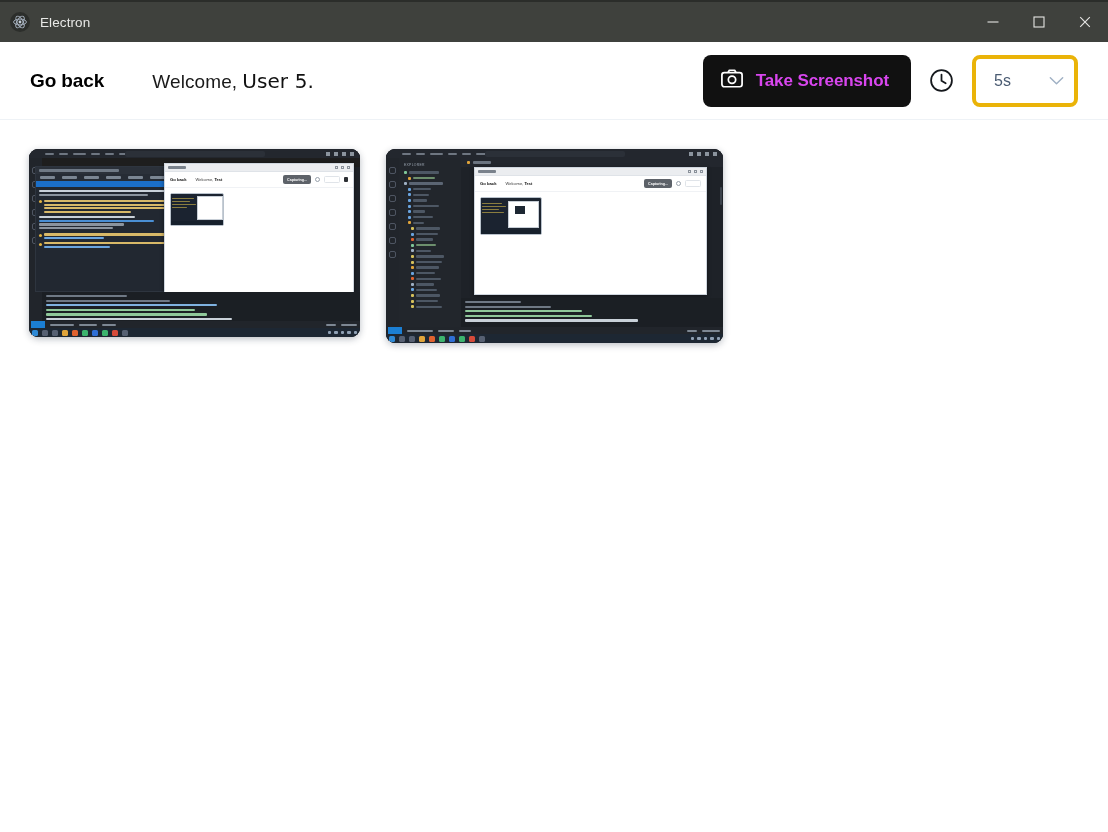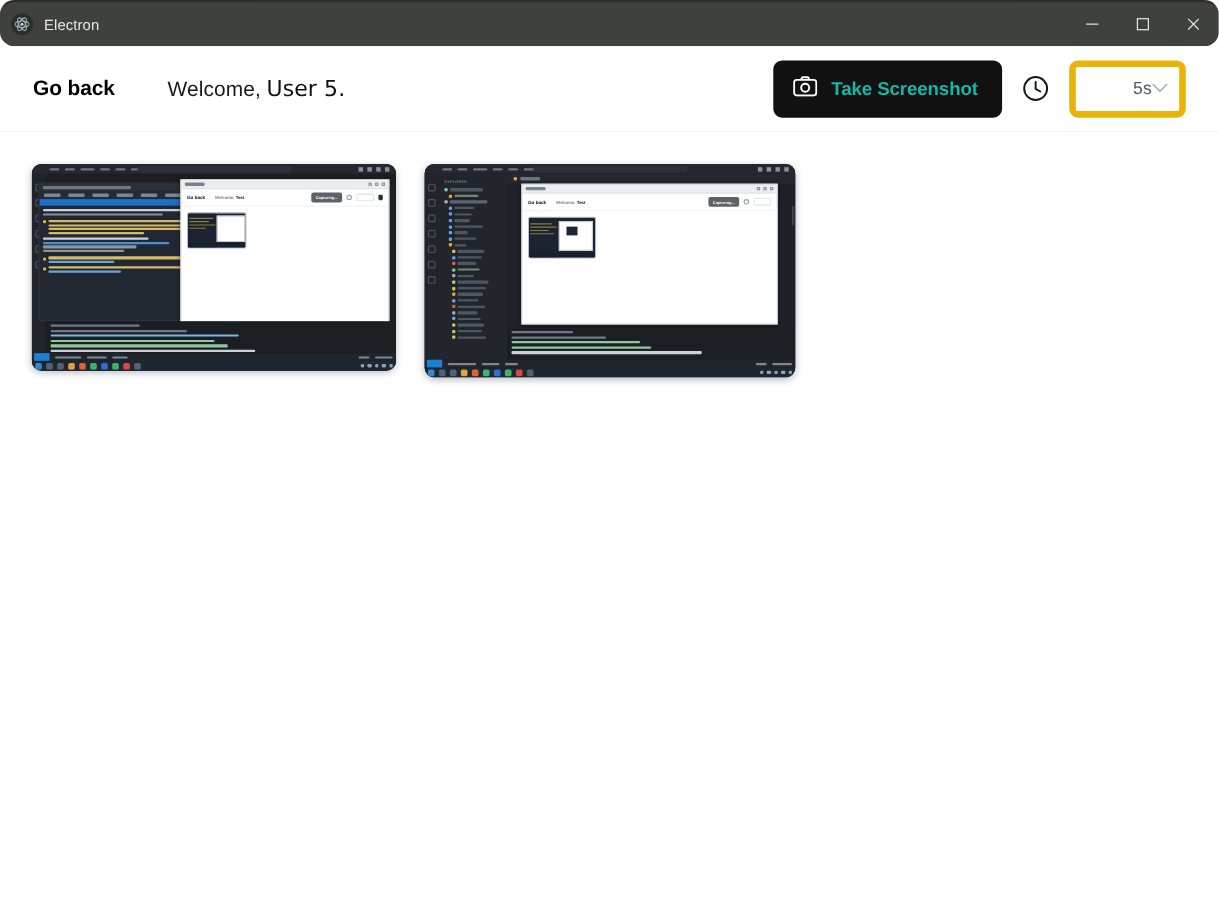--- a/index.html
+++ b/index.html
@@ -13,21 +13,20 @@
 
   
   .titlebar {
     height: 42px;
     min-height: 42px;
     background: #3f413d;
     display: flex;
     align-items: center;
     border-top: 2px solid #2b2d2a;
     position: relative;
-    border-radius: 13px;
   }
   .tb-left { display: flex; align-items: center; gap: 10px; padding-left: 10px; }
   .tb-app-icon {
     width: 20px; height: 20px; border-radius: 50%;
     background: #2c2e2b;
     display: flex; align-items: center; justify-content: center;
   }
   .tb-title {
     color: #e8e8e6;
     font-size: 13.5px;
@@ -76,43 +75,43 @@
     color: #111111;
   }
   .header-right {
     margin-left: auto;
     display: flex;
     align-items: center;
     gap: 18px;
   }
   .shot-btn {
     background: #111111;
-    color: #14b8a6;
+    color: #d946ef;
     border: none;
     border-radius: 8px;
     height: 52px;
     padding: 0 22px 0 18px;
     display: flex;
     align-items: center;
     gap: 13px;
     font-size: 17px;
     font-weight: bold;
     font-family: "Liberation Sans", sans-serif;
     cursor: pointer;
     letter-spacing: -.1px;
   }
   .clock-icon { color: #1b1b1b; display: flex; align-items: center; }
   .delay-select {
     width: 106px; height: 52px;
-    border: 6px solid #eab308;
+    border: 4px solid #eab308;
     border-radius: 8px;
     background: #ffffff;
     display: flex;
     align-items: center;
-    justify-content: flex-end;
+    justify-content: space-between;
     padding: 0 10px 0 18px;
     cursor: pointer;
   }
   .delay-value { font-size: 16px; color: #4a5b72; }
   .chev { color: #9fb0c4; }
 
   
   .content {
     flex: 1;
     background: #ffffff;

